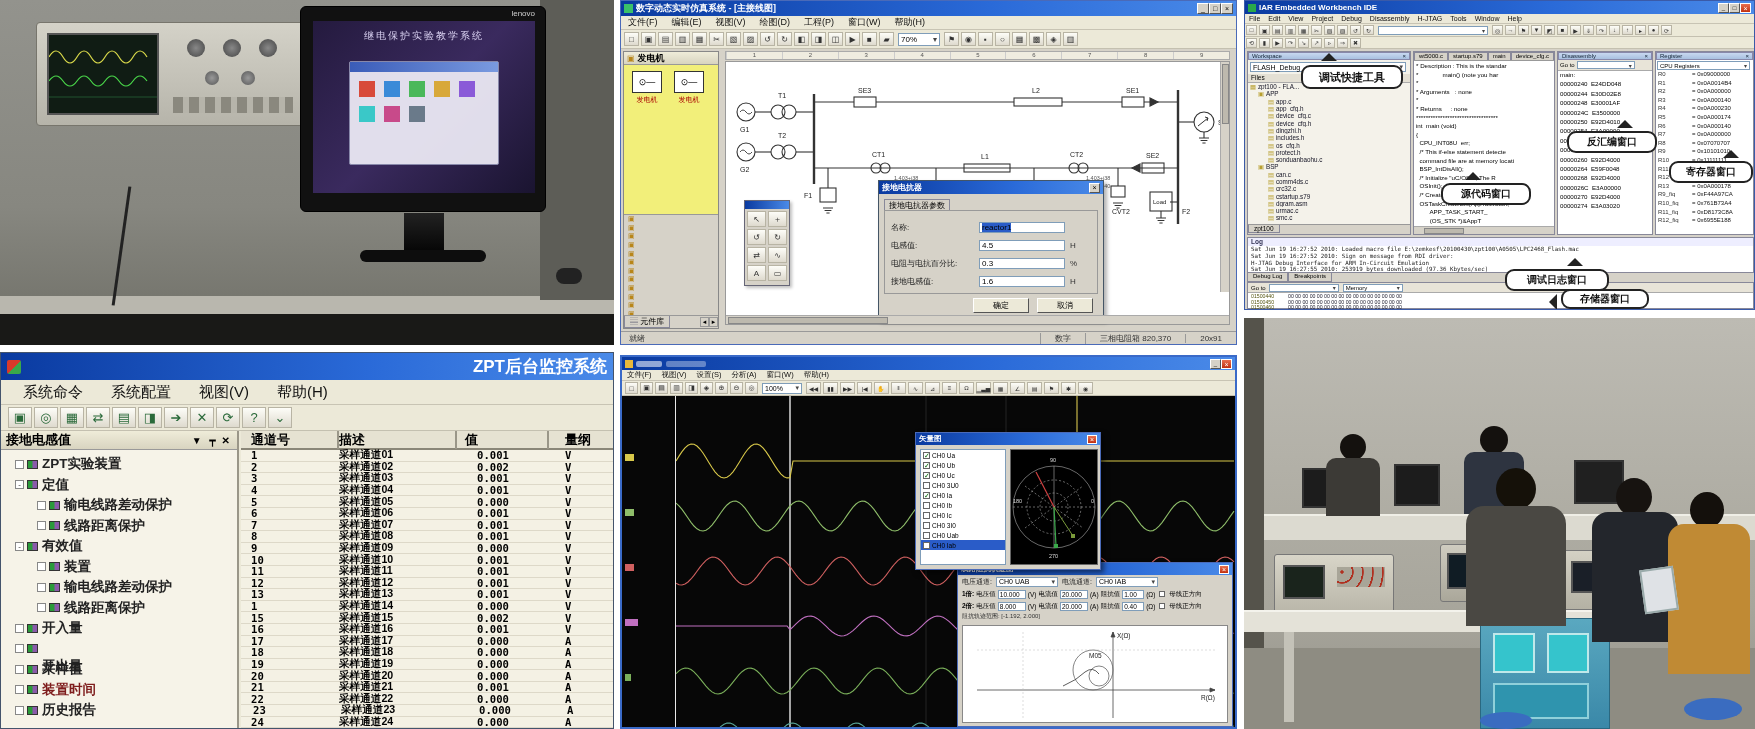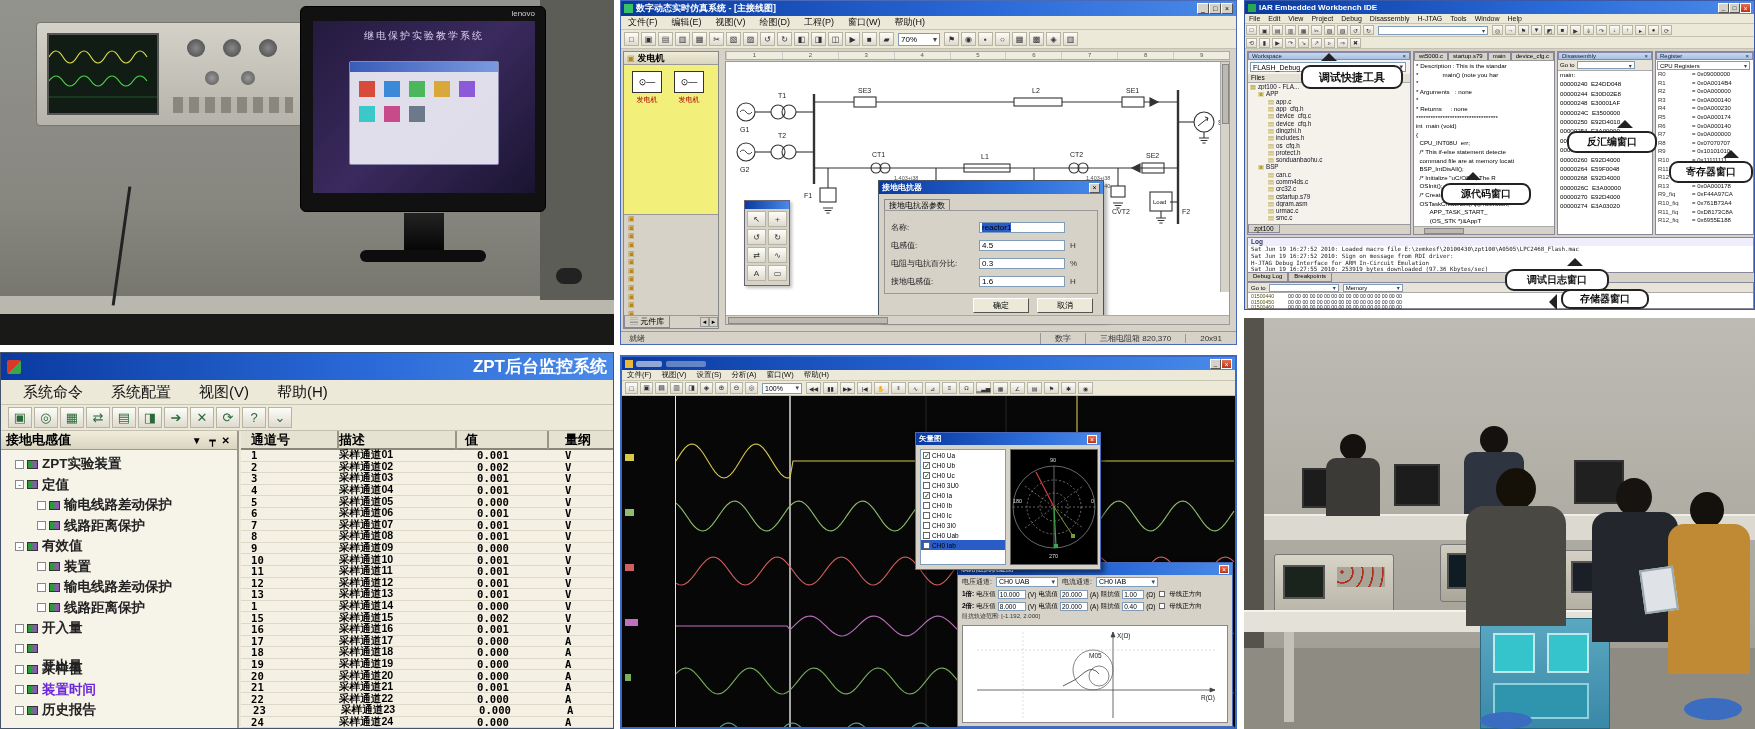--- a/index.html
+++ b/index.html
@@ -1118,21 +1118,21 @@
 
           <div class="treerow" style="height: 20.5px; font-size: 13.5px; padding-left: 14px;">
             <span class="expbox"></span>
             <span class="grpic"></span>
             <span style="font-weight:bold;color:#222;">采样值</span>
           </div>
 
           <div class="treerow" style="height: 20.5px; font-size: 13.5px; padding-left: 14px;">
             <span class="expbox"></span>
             <span class="grpic"></span>
-            <span style="font-weight:bold;color:#6d28d9;">装置时间</span>
+            <span style="font-weight:bold;color:#7f1d1d;">装置时间</span>
           </div>
 
           <div class="treerow" style="height: 20.5px; font-size: 13.5px; padding-left: 14px;">
             <span class="expbox"></span>
             <span class="grpic"></span>
             <span style="font-weight:bold;color:#222;">历史报告</span>
           </div>
         </div>
     </div>
 

